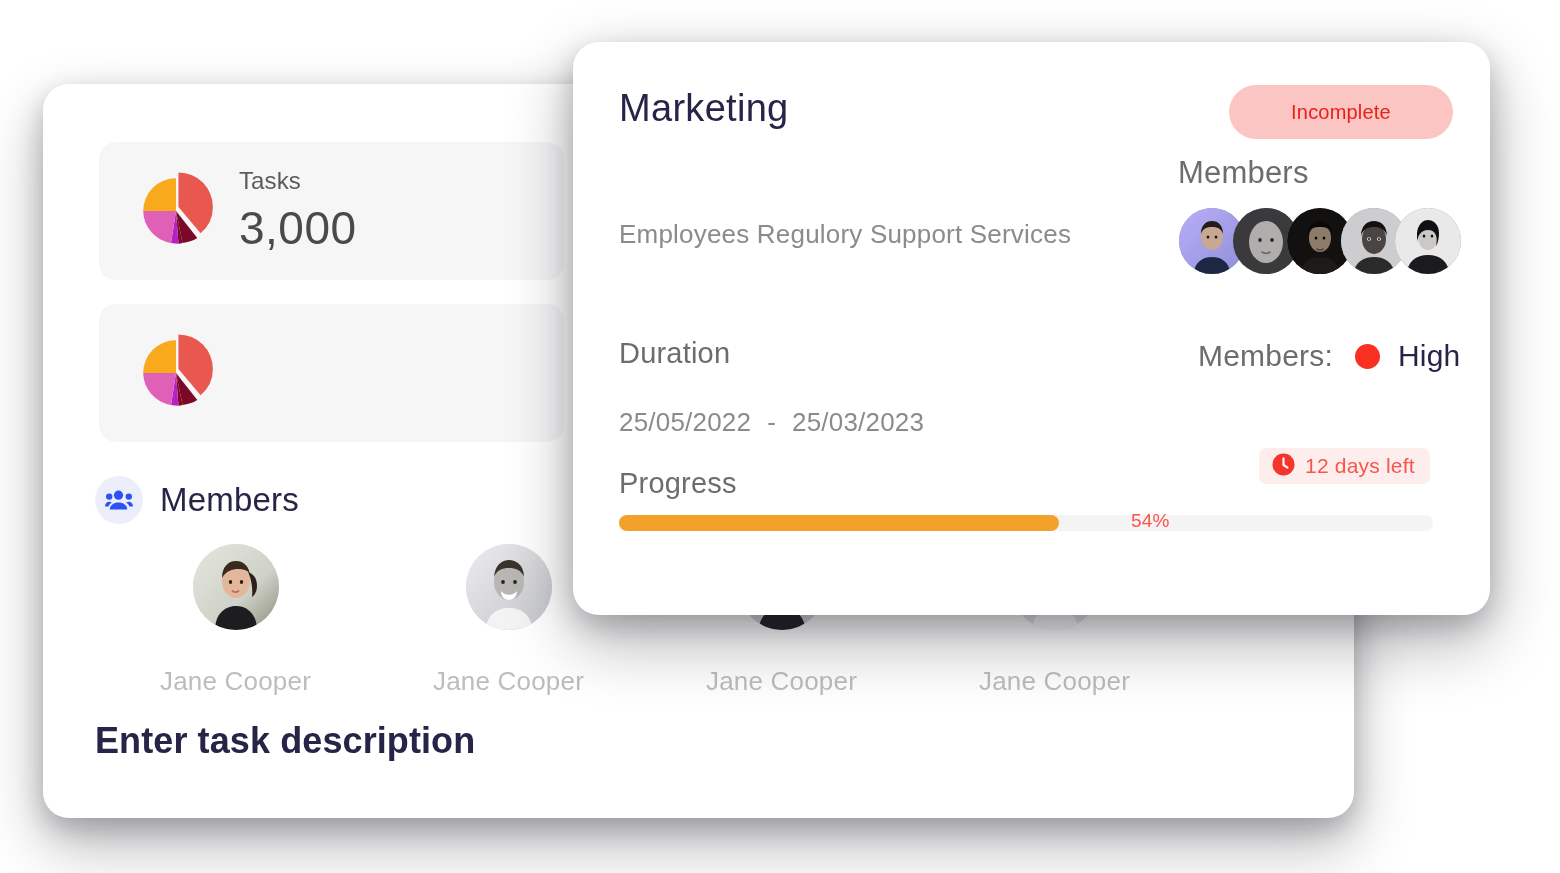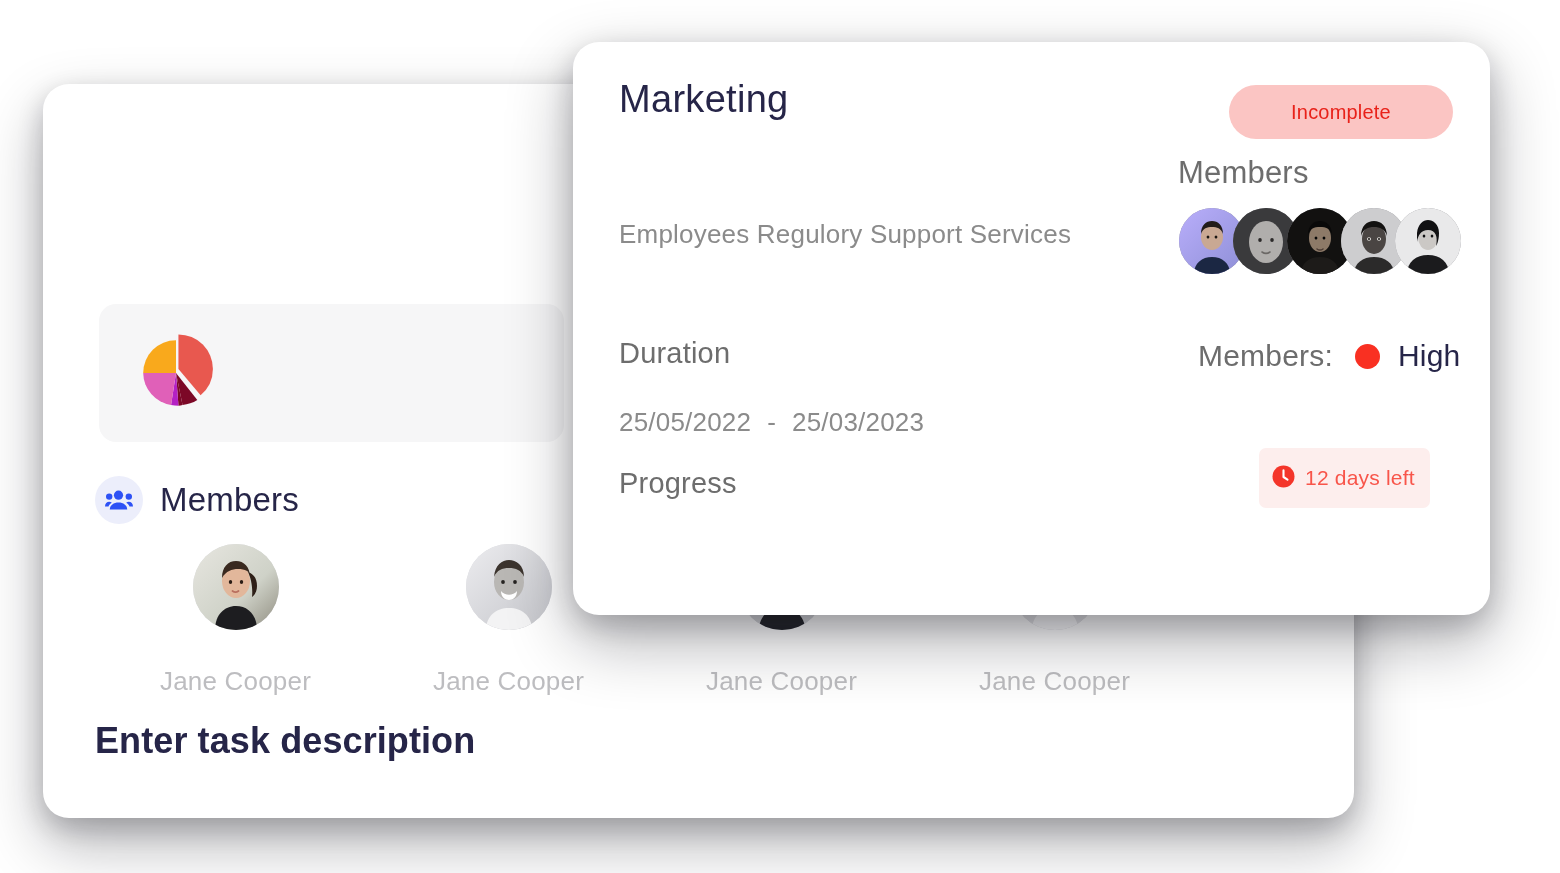--- a/index.html
+++ b/index.html
@@ -149,21 +149,21 @@
     font-size: 36px;
     font-weight: 700;
     color: #262548;
     letter-spacing: 0.1px;
   }
 
   
   #project-title {
     position: absolute;
     left: 46px;
-    top: 36px;
+    top: 45px;
     font-size: 38px;
     color: #262548;
     letter-spacing: 0.3px;
   }
 
   #status-badge {
     position: absolute;
     left: 656px;
     top: 43px;
     width: 224px;
@@ -279,21 +279,21 @@
     color: #262548;
     margin-left: 18px;
     letter-spacing: 0.2px;
   }
 
   
   #days-left-badge {
     position: absolute;
     left: 686px;
     top: 406px;
-    height: 60px;
+    height: 36px;
     padding: 0 15px 0 12px;
     border-radius: 7px;
     background: #fdeeed;
     display: flex;
     align-items: center;
     gap: 9px;
   }
   #days-left-text {
     font-size: 21px;
     color: #f8554a;
@@ -303,20 +303,42 @@
 
   .clip { display: block; }
 </style>
 </head>
 <body>
 
 <div id="stage">
 
   <div class="card" id="back-card">
 
+    <div class="stat-tile" id="stat-tile-0">
+      <div class="stat-chart">
+        <svg viewBox="0 0 100 100" class="clip" width="82" height="82" aria-hidden="true">
+
+          <path d="M 53 45 L 53 3 A 42 42 0 0 1 95 45 Z" fill="#e8584f"></path>
+          <path d="M 53 45 L 95 45 A 42 42 0 0 1 80 77 Z" fill="#e8584f"></path>
+
+          <path d="M 50 50 L 76 83 A 40 40 0 0 1 58 89 Z" fill="#7c0827"></path>
+          <path d="M 50 50 L 58 89 A 40 40 0 0 1 53 90 Z" fill="#7c0827"></path>
+
+          <path d="M 50 50 L 53 90 A 40 40 0 0 1 44 89 Z" fill="#b421c4"></path>
+
+          <path d="M 50 50 L 44 89 A 40 40 0 0 1 10 50 Z" fill="#e060b8"></path>
+
+          <path d="M 50 50 L 10 50 A 40 40 0 0 1 50 10 Z" fill="#f9a91c"></path>
+        </svg>
+      </div>
+      <div class="stat-text">
+        <div class="stat-label">Tasks</div>
+        <div class="stat-value">3,000</div>
+      </div>
+    </div>
 
     <div class="stat-tile" id="stat-tile-1">
       <div class="stat-chart">
         <svg viewBox="0 0 100 100" class="clip" width="82" height="82" aria-hidden="true">
           <path d="M 53 45 L 53 3 A 42 42 0 0 1 95 45 Z" fill="#e8584f"></path>
           <path d="M 53 45 L 95 45 A 42 42 0 0 1 80 77 Z" fill="#e8584f"></path>
           <path d="M 50 50 L 76 83 A 40 40 0 0 1 58 89 Z" fill="#7c0827"></path>
           <path d="M 50 50 L 58 89 A 40 40 0 0 1 53 90 Z" fill="#7c0827"></path>
           <path d="M 50 50 L 53 90 A 40 40 0 0 1 44 89 Z" fill="#b421c4"></path>
           <path d="M 50 50 L 44 89 A 40 40 0 0 1 10 50 Z" fill="#e060b8"></path>
@@ -432,20 +454,25 @@
       <div class="field-heading">Duration</div>
       <div class="field-value">
         <span>25/05/2022</span><span class="duration-sep">-</span><span>25/03/2023</span>
       </div>
     </div>
 
     <div id="progress-block">
       <div class="field-heading">Progress</div>
     </div>
 
+    <div id="progress-bar-row">
+      <div id="progress-track" style="background: rgb(244, 244, 244);"></div>
+      <div id="progress-fill" style="width: 439.56px; background: rgb(242, 162, 43);"></div>
+      <div id="progress-percent" style="color: rgb(248, 85, 74);">54%</div>
+    </div>
 
     <div id="right-members-title">Members</div>
 
     <div id="avatar-stack">
       <div class="stack-avatar">
         <svg width="66" height="66" viewBox="0 0 66 66" aria-hidden="true">
           <defs>
             <linearGradient id="sa1" x1="0" y1="0" x2="1" y2="1">
               <stop offset="0%" stop-color="#b9aefb"></stop>
                 <stop offset="100%" stop-color="#8e8fd6"></stop>

